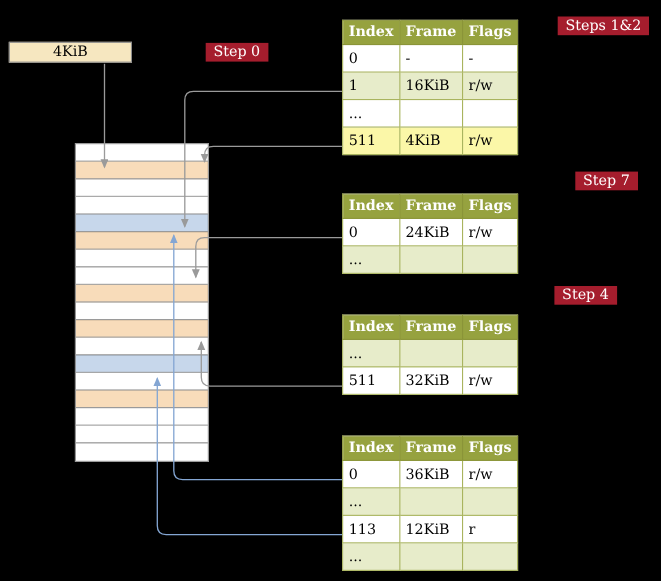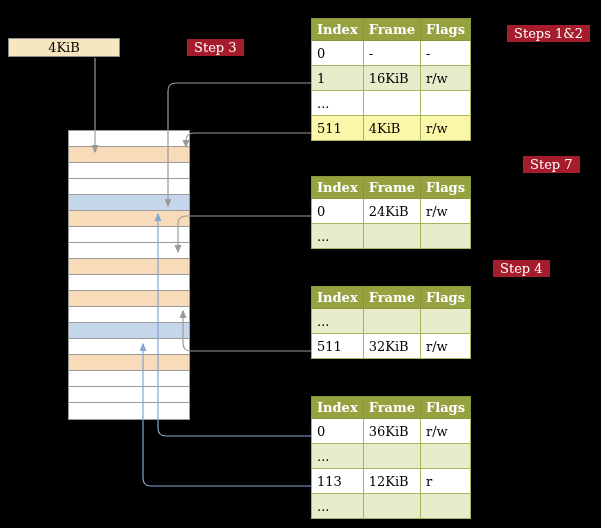--- a/index.html
+++ b/index.html
@@ -20,23 +20,23 @@
   }
 
   
   .badge {
     position:absolute;
     background: var(--badge-bg, #a51d2d);
     color: var(--badge-text, #fff);
     font-size:13px; line-height:17px; padding:0 7px; white-space:nowrap;
   }
   .badge.step0   { left:187px; top:39px; }
-  .badge.steps12 { left:507px; top:25px; }
+  .badge.steps12 { left:507px; top:15px; }
   .badge.step3   { left:523px; top:156px; }
-  .badge.step4   { left:493px; top:260px; }
+  .badge.step4   { left:504px; top:260px; }
 
   
   .memory {
     position:absolute; left:68px; top:130px; width:120px;
     border:1px solid #9a9a9a;
   }
   .mrow { height:16px; box-sizing:border-box; border-bottom:1px solid #9a9a9a; }
   .mrow:last-child { border-bottom:none; }
   .f-empty { background:#ffffff; }
   .f-table { background: var(--frame-table-bg, #f8dcba); }
@@ -69,21 +69,21 @@
   .arrow-gray { stroke: var(--arrow-gray, #9a9a9a); stroke-width:1.2; fill:none; }
   .arrow-blue { stroke: var(--arrow-blue, #84a6d3); stroke-width:1.2; fill:none; }
 </style>
 </head>
 <body>
 
 <div class="canvas">
 
   <div class="frame-box">4KiB</div>
 
-  <div class="badge step0">Step 3</div>
+  <div class="badge step0">Step 0</div>
   <div class="badge steps12">Steps 1&amp;2</div>
   <div class="badge step3">Step 7</div>
   <div class="badge step4">Step 4</div>
 
   <div class="memory">
       <div class="mrow f-empty"></div>
       <div class="mrow f-table"></div>
       <div class="mrow f-empty"></div>
       <div class="mrow f-empty"></div>
       <div class="mrow f-page"></div>

